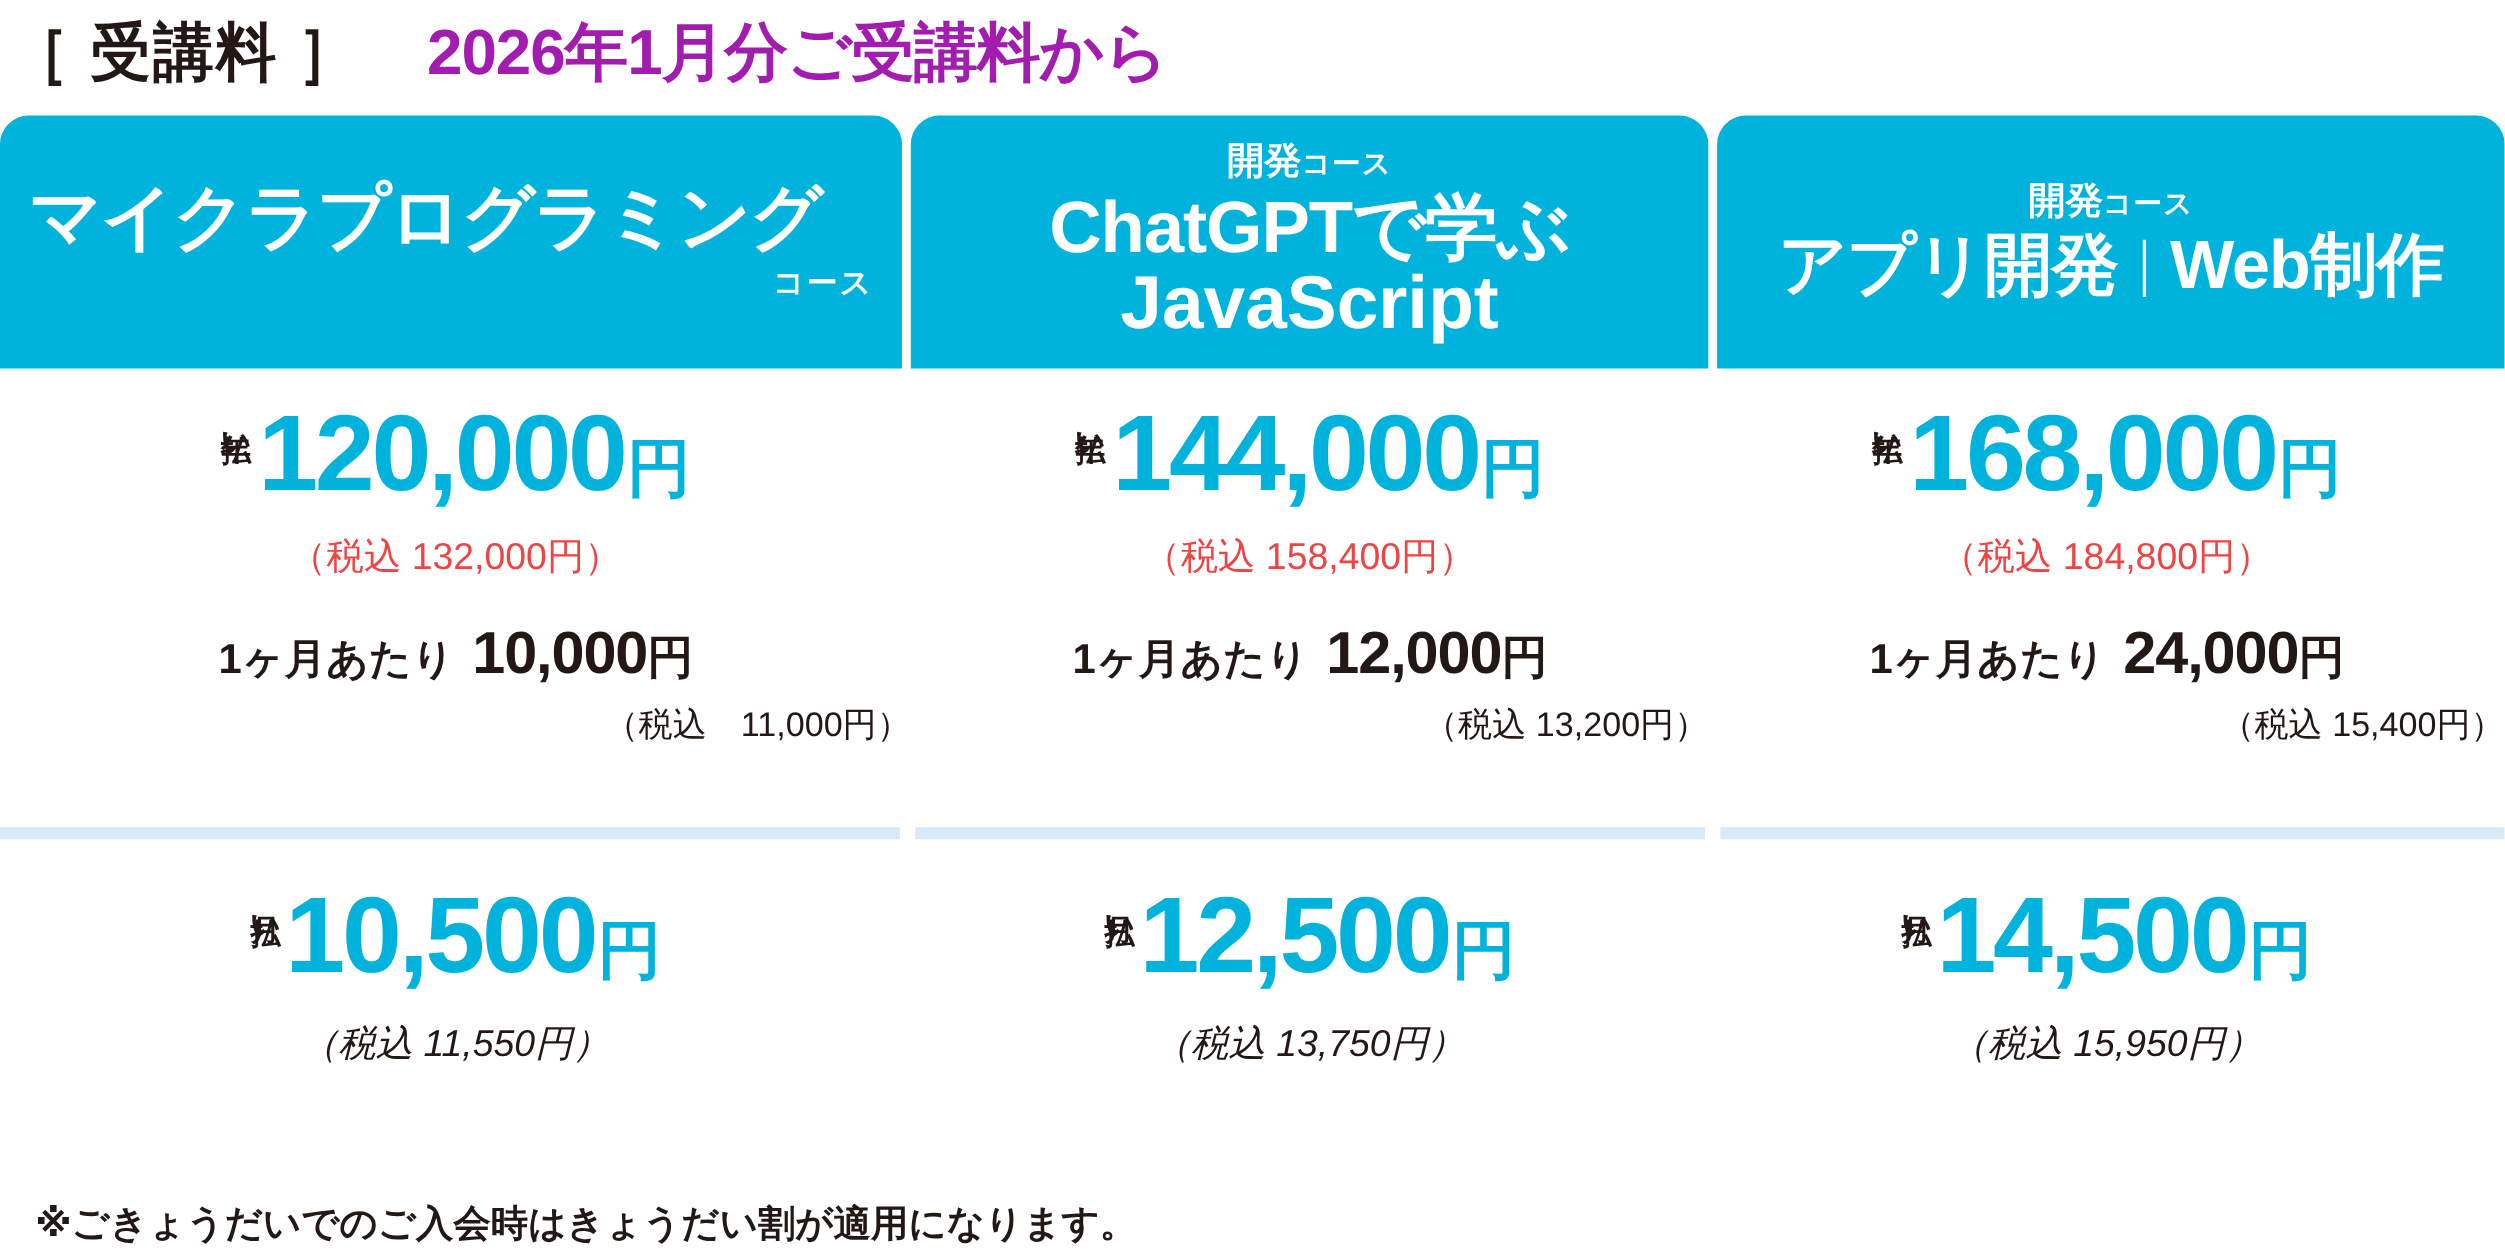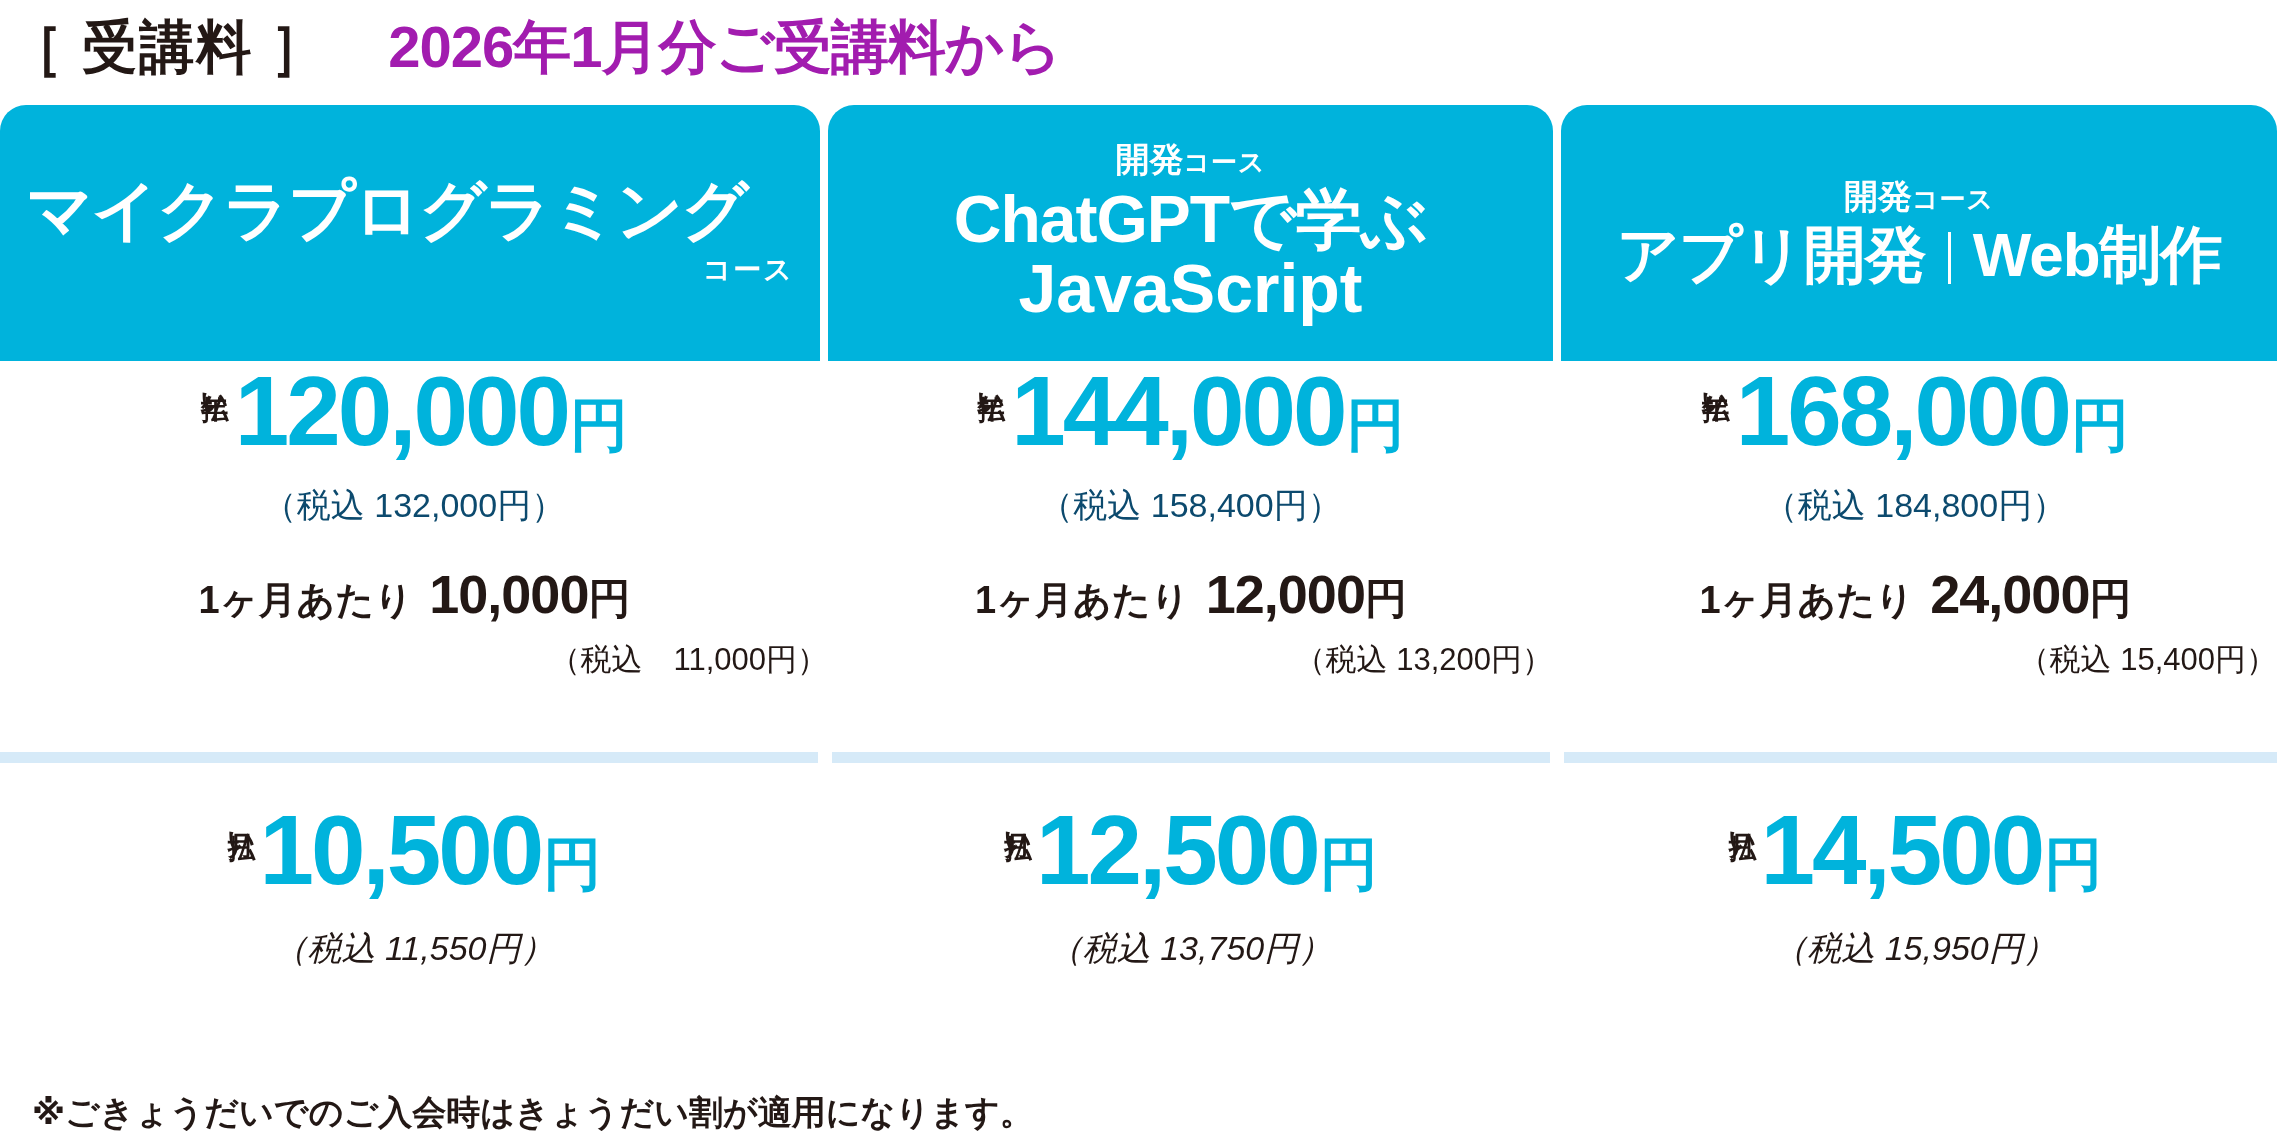--- a/index.html
+++ b/index.html
@@ -24,21 +24,21 @@
     transform:scaleX(0.95);
     transform-origin:left center;
   }
   .header-note{
     font-size:58px;font-weight:bold;color:#a21caf;
     white-space:nowrap;margin-left:44px;letter-spacing:-1px;
   }
 
   
   .cards{
-    position:absolute;left:0;top:105px;width:2277px;height:256px;
+    position:absolute;left:0;top:105px;width:2277px;height:230px;
     display:flex;
   }
   .card{
     background:#00b3dc;
     border-radius:26px 26px 0 0;
     position:relative;
     box-sizing:border-box;
   }
   .card-1{width:820px;border-radius:26px 26px 0 0;}
   .card-gap{width:8px;background:transparent;}
@@ -96,21 +96,21 @@
     margin-top:10px;margin-right:6px;
     height:104px;
   }
   .bigprice{
     font-size:98px;font-weight:bold;color:#00b3dc;
     line-height:0.98;letter-spacing:-3px;white-space:nowrap;
   }
   .bigprice .yen{font-size:58px;letter-spacing:0;margin-left:2px;}
 
   .taxline{
-    text-align:center;font-size:34px;color:#0c4a6e;
+    text-align:center;font-size:34px;color:#ef4444;
     margin-top:6px;letter-spacing:0px;white-space:nowrap;
   }
 
   .permonth{
     text-align:center;margin-top:34px;white-space:nowrap;
   }
   .permonth .pm-label{font-size:38px;font-weight:bold;letter-spacing:0px;}
   .permonth .pm-value{font-size:54px;font-weight:bold;letter-spacing:-1px;margin-left:16px;}
   .permonth .pm-value .yen{font-size:42px;}
   .permonth-tax{

